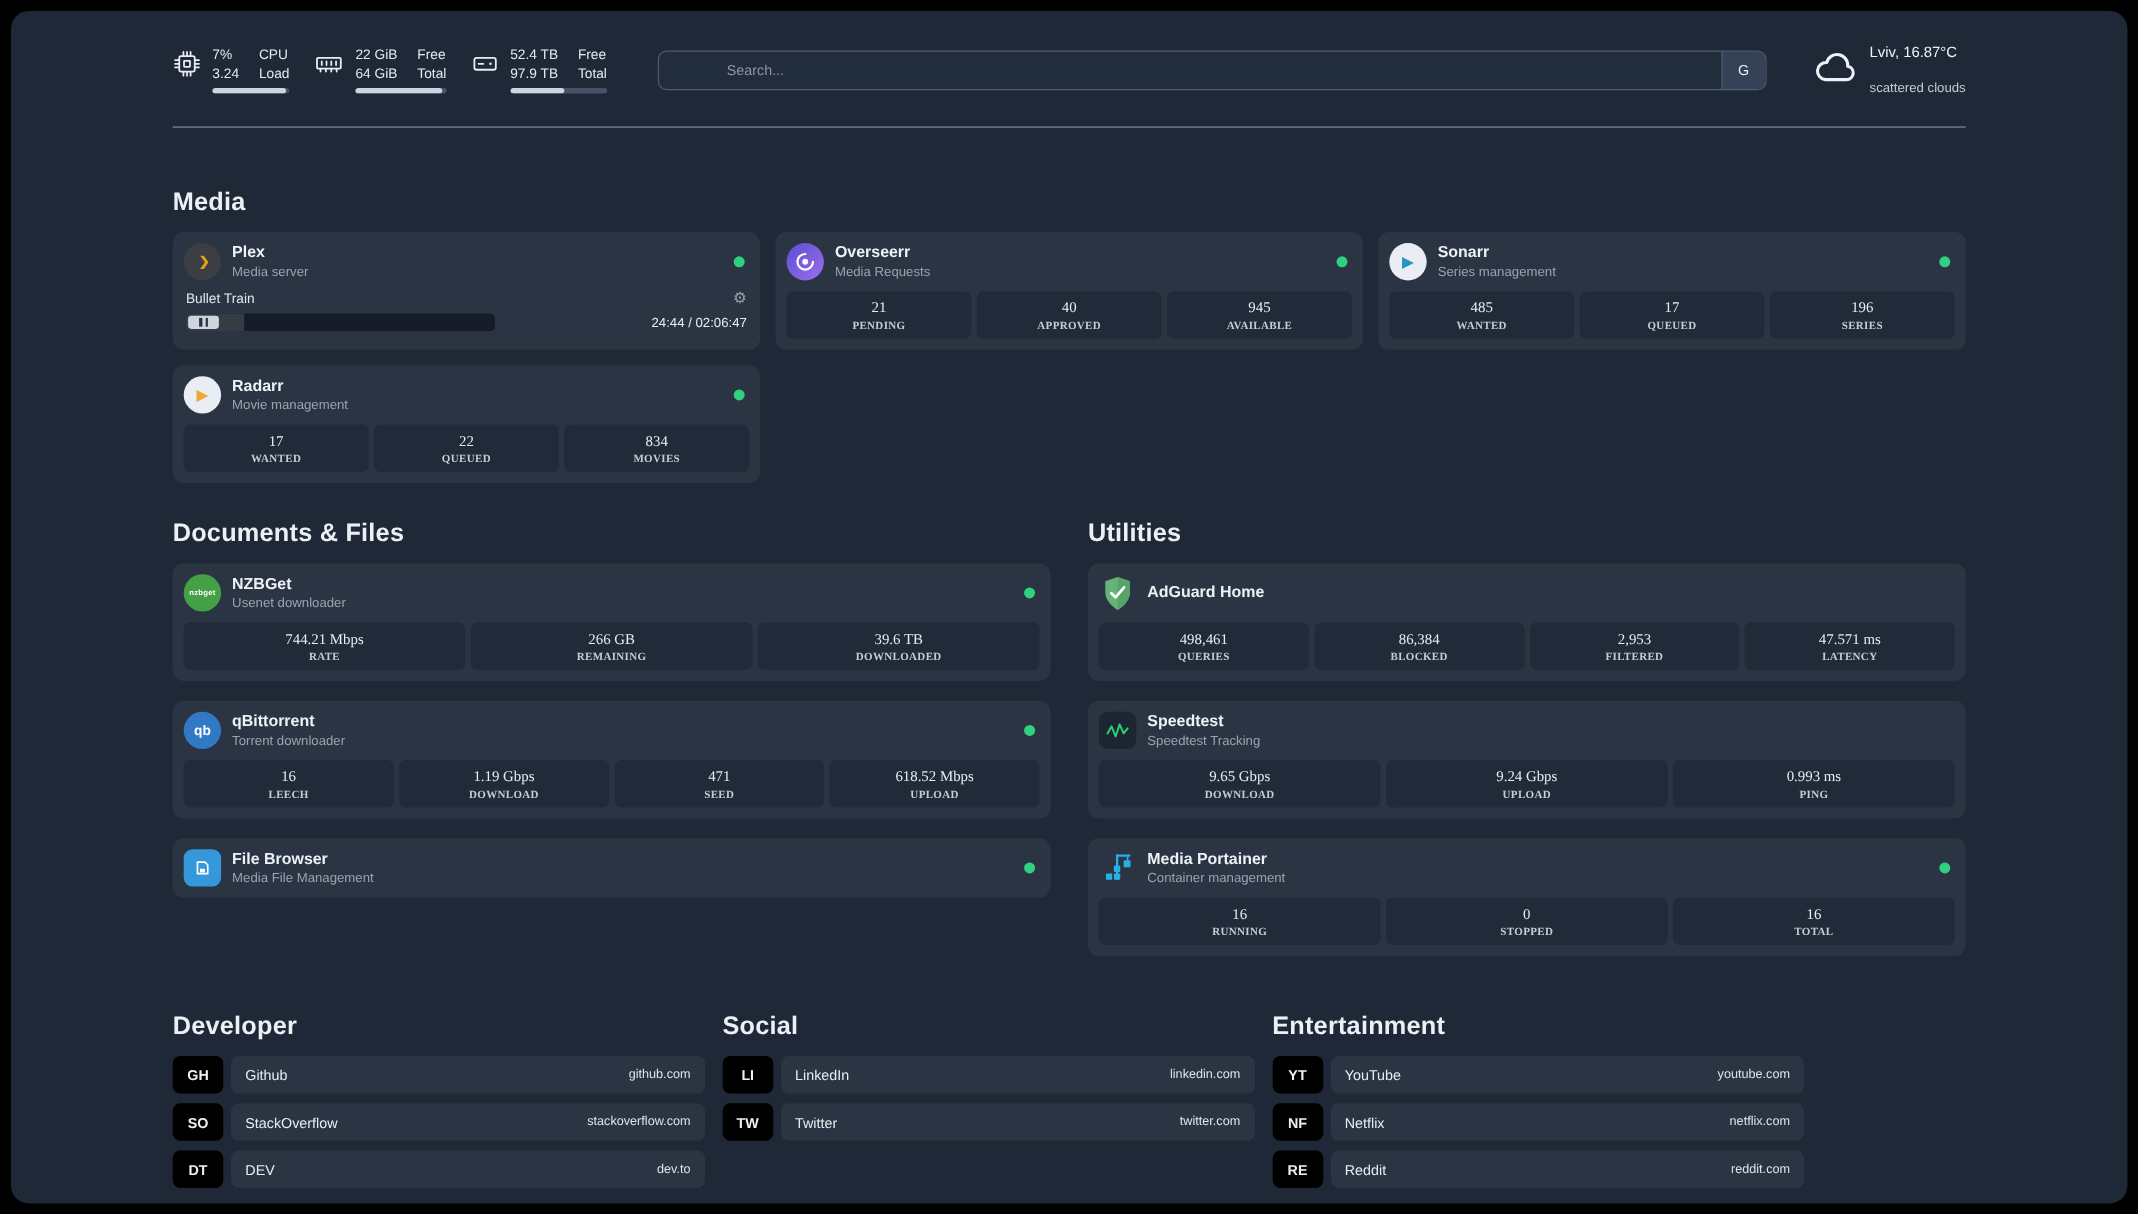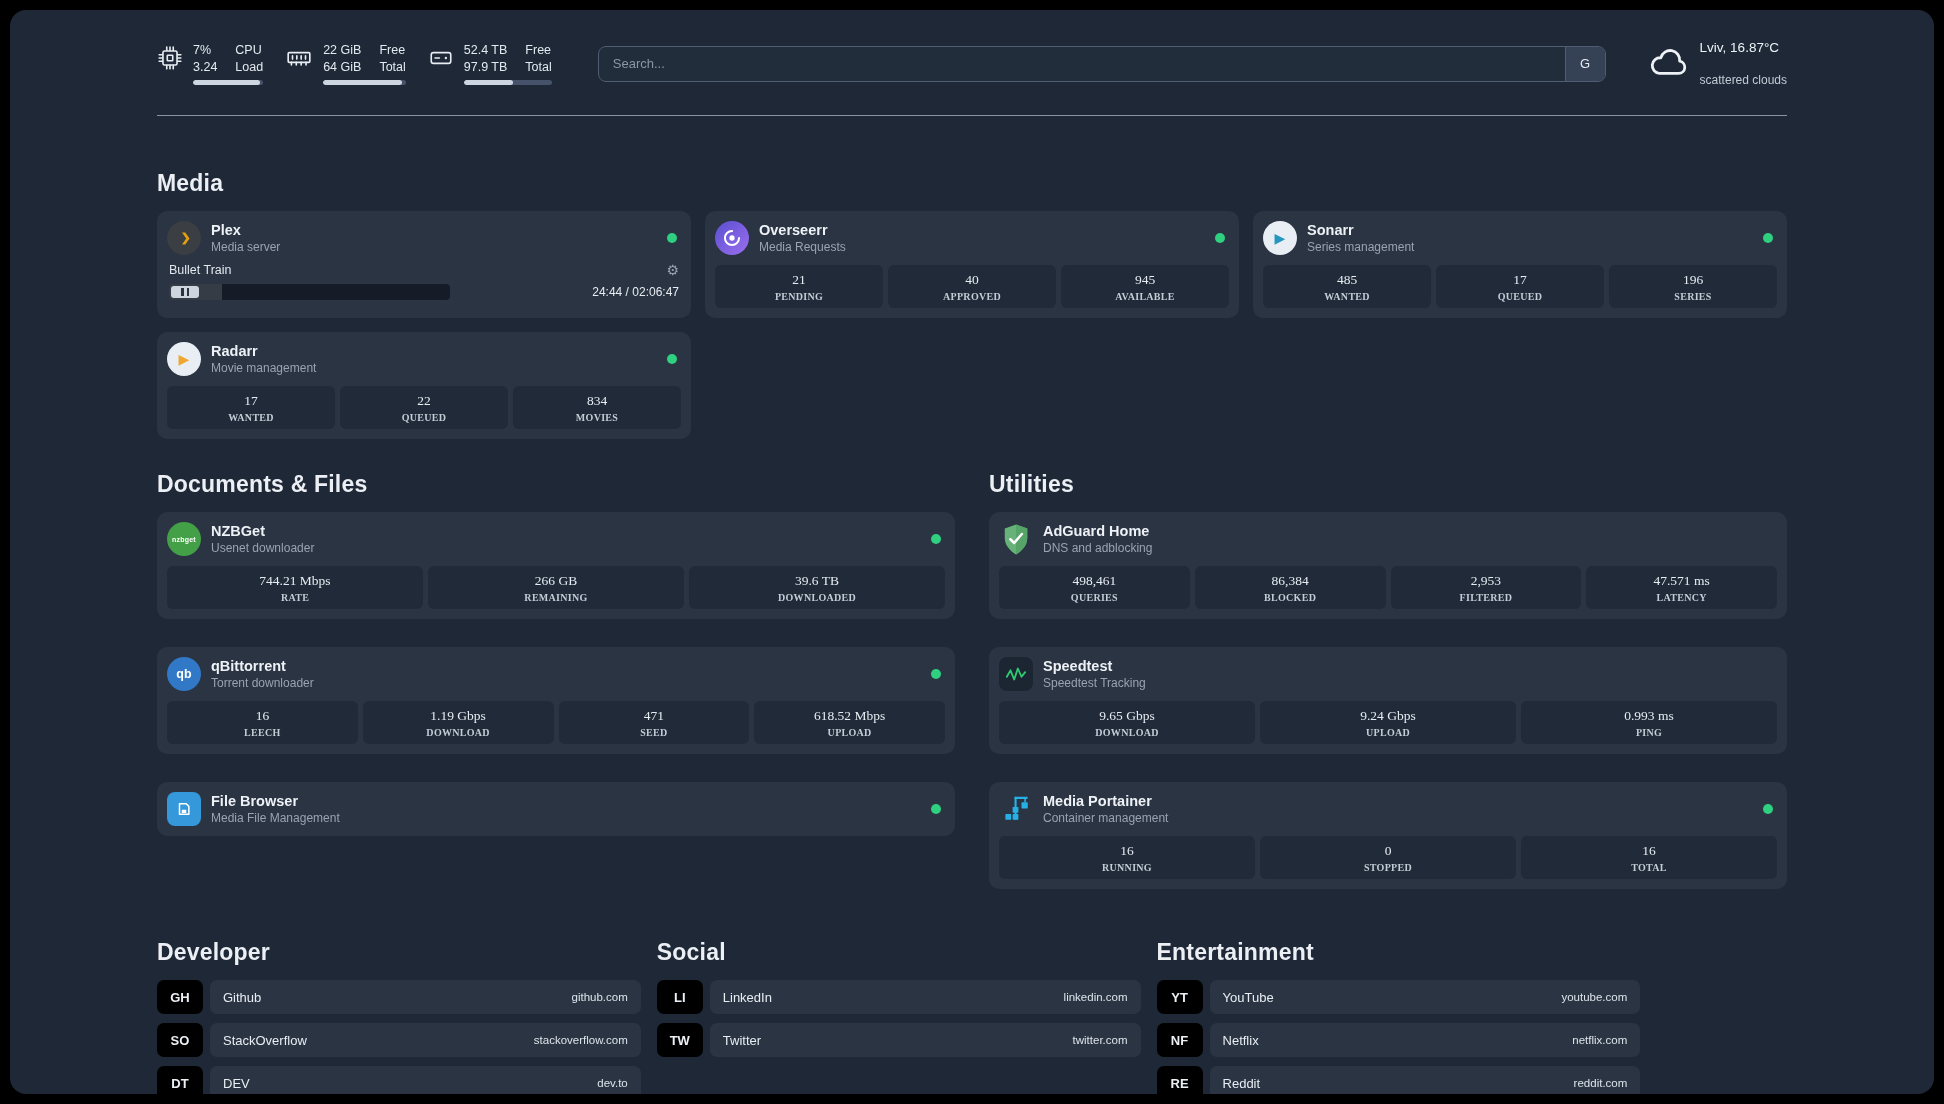--- a/index.html
+++ b/index.html
@@ -22,21 +22,21 @@
   .metric { display: flex; align-items: flex-start; gap: 10px; }
   .m-icon { display: flex; align-items: center; padding-top: 3px; }
   .m-grid {
     display: grid; grid-template-columns: auto auto;
     column-gap: 18px; row-gap: 1px;
     font-size: 12.5px; color: #e3e9f0; line-height: 1.3;
   }
   .m-bar { margin-top: 5px; height: 5px; border-radius: 3px; background: #46526a; overflow: hidden; }
   .m-fill { display: block; height: 100%; background: #cdd5e0; border-radius: 3px; }
   .search { flex: 1; display: flex; margin: 0 20px 0 24px; height: 36px;
-    border: 1px solid #505d74; border-radius: 8px; overflow: hidden; background: #222d3c; }
+    border: 1px solid #505d74; border-radius: 8px; overflow: hidden; background: #222d3c; padding-left: 48px; }
   .search input {
     flex: 1; background: transparent; border: none; outline: none;
     padding: 0 14px; font-size: 13px; color: #dbe2ea;
     font-family: "Liberation Sans", "DejaVu Sans", sans-serif;
   }
   .search input::placeholder { color: #8b95a5; }
   .search button {
     width: 40px; border: none; border-left: 1px solid #505d74; cursor: pointer;
     background: #3541556; background: #354155; color: #e7ecf2; font-size: 13px;
     font-family: "Liberation Sans", "DejaVu Sans", sans-serif;
@@ -44,21 +44,21 @@
   .weather { display: flex; align-items: center; gap: 10px; }
   .w-loc { font-size: 13.5px; color: #eef2f7; }
   .w-cond { font-size: 12px; color: #c2cad5; margin-top: 18px; }
   .divider { height: 1px; background: #8b93a2; margin-top: 28px; }
 
   
   h2.sec-title { font-size: 23px; font-weight: 600; color: #eceff4; margin: 0 0 14px; letter-spacing: .2px; }
   .section-media { margin-top: 54px; }
   .grid4 { display: grid; grid-template-columns: repeat(3, 1fr); gap: 14px; }
   .two-col { display: grid; grid-template-columns: 1fr 1fr; gap: 34px; margin-top: 32px; }
-  .col-cards { display: flex; flex-direction: column; gap: 28px; }
+  .col-cards { display: flex; flex-direction: column; gap: 18px; }
 
   .card { background: #2a3442; border-radius: 10px; padding: 10px; }
   .card-header { display: flex; align-items: center; gap: 10px; }
   .titles { flex: 1; min-width: 0; }
   .name { font-size: 14.5px; font-weight: 600; color: #eef2f6; }
   .sub { font-size: 12px; color: #99a3b1; margin-top: 2px; }
   .dot { width: 10px; height: 10px; border-radius: 50%; background: #2fd181; flex: 0 0 auto; margin-right: 4px; }
 
   .app-icon {
     width: 34px; height: 34px; flex: 0 0 auto;
@@ -405,21 +405,20 @@
             <div class="card-header">
               <span class="app-icon bare">
                 <svg width="30" height="33" viewBox="0 0 24 26">
                   <path d="M12 1l9 3.2v7.3c0 6-3.8 9.9-9 13.5-5.2-3.6-9-7.5-9-13.5V4.2z" fill="#67b279"></path>
                   <path d="M12 1l9 3.2v7.3c0 6-3.8 9.9-9 13.5z" fill="#57a469"></path>
                   <path d="M7.5 12.8l3 3 6.2-7.2" stroke="#fff" stroke-width="2" fill="none" stroke-linecap="round" stroke-linejoin="round"></path>
                 </svg>
               </span>
               <div class="titles">
                 <div class="name">AdGuard Home</div>
-                <div class="sub">DNS and adblocking</div>
               </div>
             </div>
             <div class="stats-row">
               <div class="stat">
                 <div class="sv">498,461</div>
                   <div class="sl">QUERIES</div>
               </div>
               <div class="stat">
                 <div class="sv">86,384</div>
                   <div class="sl">BLOCKED</div>

